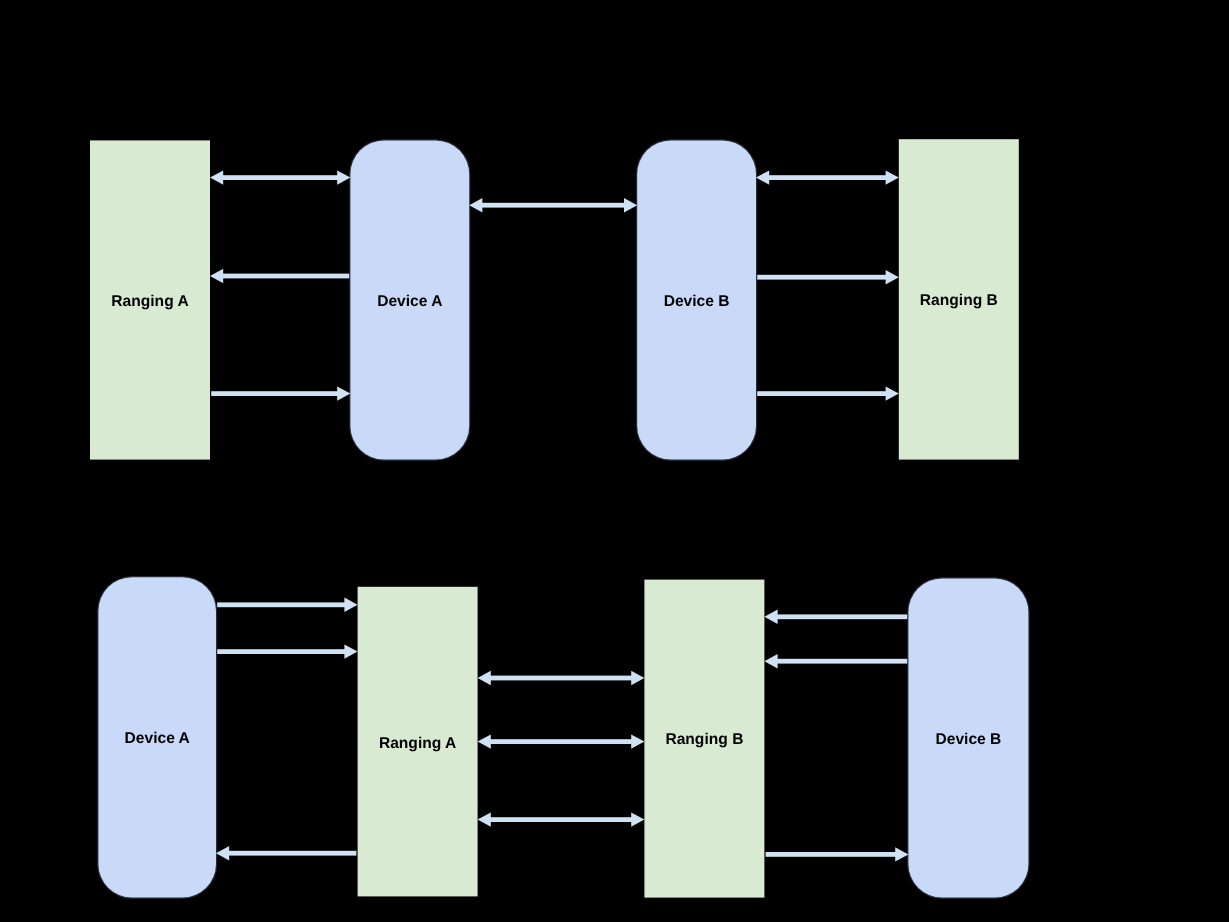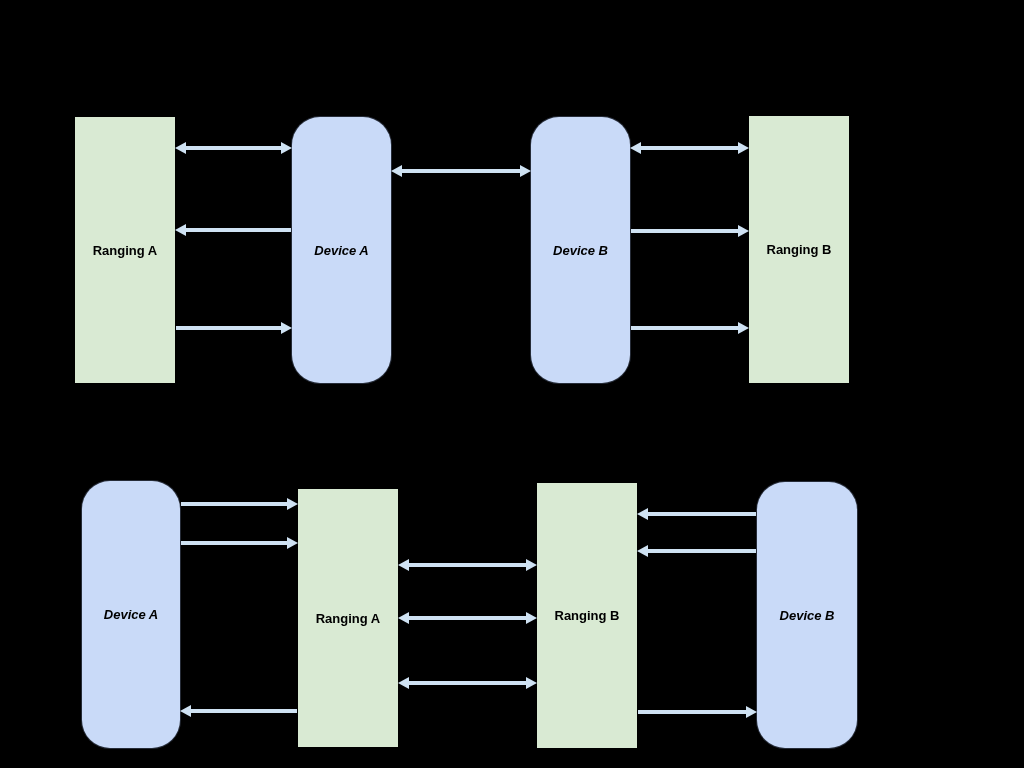--- a/index.html
+++ b/index.html
@@ -13,21 +13,21 @@
   html,body{width:1024px;height:768px;overflow:hidden;}
   body{background:var(--bg);font-family:"Liberation Sans",sans-serif;}
   .canvas{position:relative;width:1024px;height:768px;background:var(--bg);}
 
   .box{
     position:absolute;
     display:flex;align-items:center;justify-content:center;
     font-weight:bold;font-size:13px;color:var(--text);
     text-align:center;
   }
-  .box.device{background:var(--device);border-radius:28px;box-shadow:0 0 0 1px rgba(110,125,160,.35);font-style:italic;}
+  .box.device{background:var(--device);border-radius:28px;box-shadow:0 0 0 1px rgba(110,125,160,.35);}
   .box.ranging{background:var(--ranging);}
 
   .arrow{position:absolute;height:14px;}
   .arrow .line{position:absolute;top:5px;left:1px;right:1px;height:4px;background:var(--arrow);}
   .arrow.hl .line{left:10px;}
   .arrow.hr .line{right:10px;}
   .head{position:absolute;top:1px;width:0;height:0;border:6px solid transparent;}
   .head.l{left:0;border-left:none;border-right:11px solid var(--arrow);}
   .head.r{right:0;border-right:none;border-left:11px solid var(--arrow);}
 </style>

